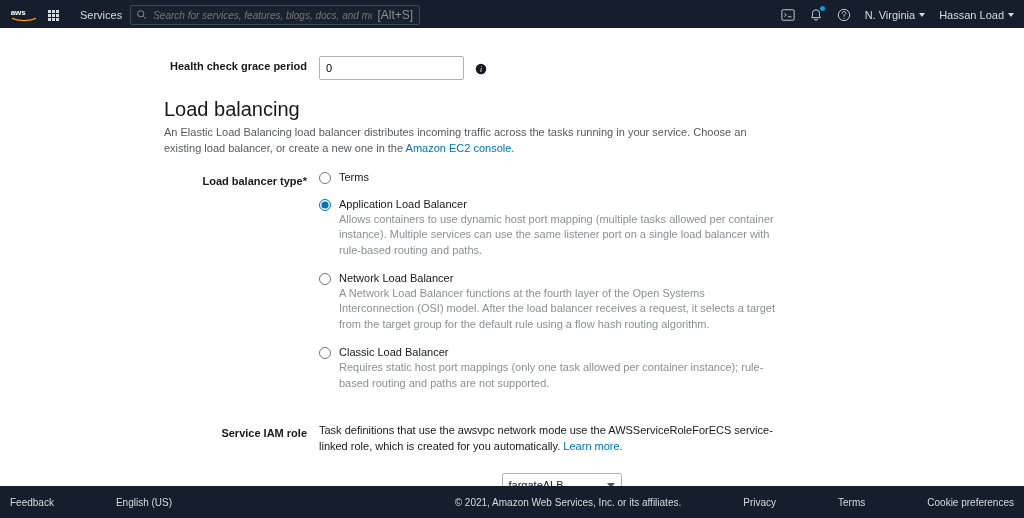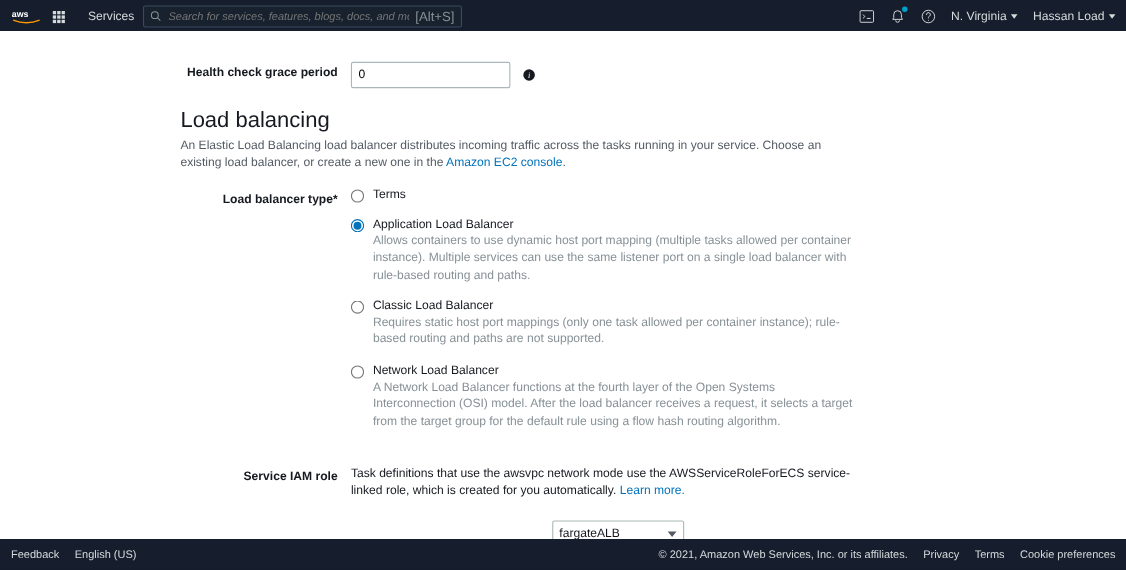--- a/index.html
+++ b/index.html
@@ -43,21 +43,21 @@
   .radio-row .r-label { font-size: 11px; color: #16191f; }
   .radio-row .r-help { font-size: 11px; color: #879196; margin-top: 2px; max-width: 440px; line-height: 1.4; }
 
   .select { width: 120px; height: 24px; border: 1px solid #aab7b8; border-radius: 2px; background: #fff; font-size: 11px; padding: 0 18px 0 6px; display: flex; align-items: center; position: relative; cursor: pointer; }
   .select::after { content: ""; position: absolute; right: 6px; top: 9px; width: 0; height: 0; border-left: 4px solid transparent; border-right: 4px solid transparent; border-top: 5px solid #545b64; }
 
   .refresh-btn { width: 24px; height: 24px; border: 1px solid #aab7b8; border-radius: 2px; background: #fff; display: inline-flex; align-items: center; justify-content: center; margin-left: 10px; cursor: pointer; }
   .refresh-btn svg { width: 12px; height: 12px; color: #545b64; }
 
   
-  .footer { position: absolute; bottom: 0; left: 0; right: 0; height: 28px; background: #161e2d; display: flex; align-items: center; padding: 0 10px; font-size: 10px; color: #d5dbdb; }
+  .footer { position: absolute; bottom: 0; left: 0; right: 0; height: 16px; background: #161e2d; display: flex; align-items: center; padding: 16px 10px; font-size: 10px; color: #d5dbdb; gap: 48px; }
   .footer .spacer { flex: 1; }
   .footer .f-link { margin-left: 14px; cursor: pointer; }
   .footer .lang { display: flex; align-items: center; gap: 4px; margin-left: 14px; cursor: pointer; }
 </style>
 </head>
 <body>
 
 <div class="nav">
   <div class="logo">
     <svg viewBox="0 0 40 24">
@@ -151,29 +151,29 @@
         <label class="radio-row">
           <input type="radio" name="lbtype" checked="" style="">
           <div class="r-body">
             <div class="r-label">Application Load Balancer</div>
             <div class="r-help">Allows containers to use dynamic host port mapping (multiple tasks allowed per container instance). Multiple services can use the same listener port on a single load balancer with rule-based routing and paths.</div>
           </div>
         </label>
         <label class="radio-row">
           <input type="radio" name="lbtype" style="">
           <div class="r-body">
+            <div class="r-label">Network Load Balancer</div>
+            <div class="r-help">A Network Load Balancer functions at the fourth layer of the Open Systems Interconnection (OSI) model. After the load balancer receives a request, it selects a target from the target group for the default rule using a flow hash routing algorithm.</div>
+          </div>
+        </label>
+        <label class="radio-row">
+          <input type="radio" name="lbtype" style="">
+          <div class="r-body">
             <div class="r-label">Classic Load Balancer</div>
             <div class="r-help">Requires static host port mappings (only one task allowed per container instance); rule-based routing and paths are not supported.</div>
-          </div>
-        </label>
-        <label class="radio-row">
-          <input type="radio" name="lbtype" style="">
-          <div class="r-body">
-            <div class="r-label">Network Load Balancer</div>
-            <div class="r-help">A Network Load Balancer functions at the fourth layer of the Open Systems Interconnection (OSI) model. After the load balancer receives a request, it selects a target from the target group for the default rule using a flow hash routing algorithm.</div>
           </div>
         </label>
       </div>
     </div>
 
     <div class="row">
       <div class="lbl">Service IAM role</div>
       <div class="ctl" style="color:#16191f;line-height:1.45;max-width:470px;">
         <span>Task definitions that use the awsvpc network mode use the AWSServiceRoleForECS service-linked role, which is created for you automatically. </span><a href="#">Learn more.</a>
       </div>

